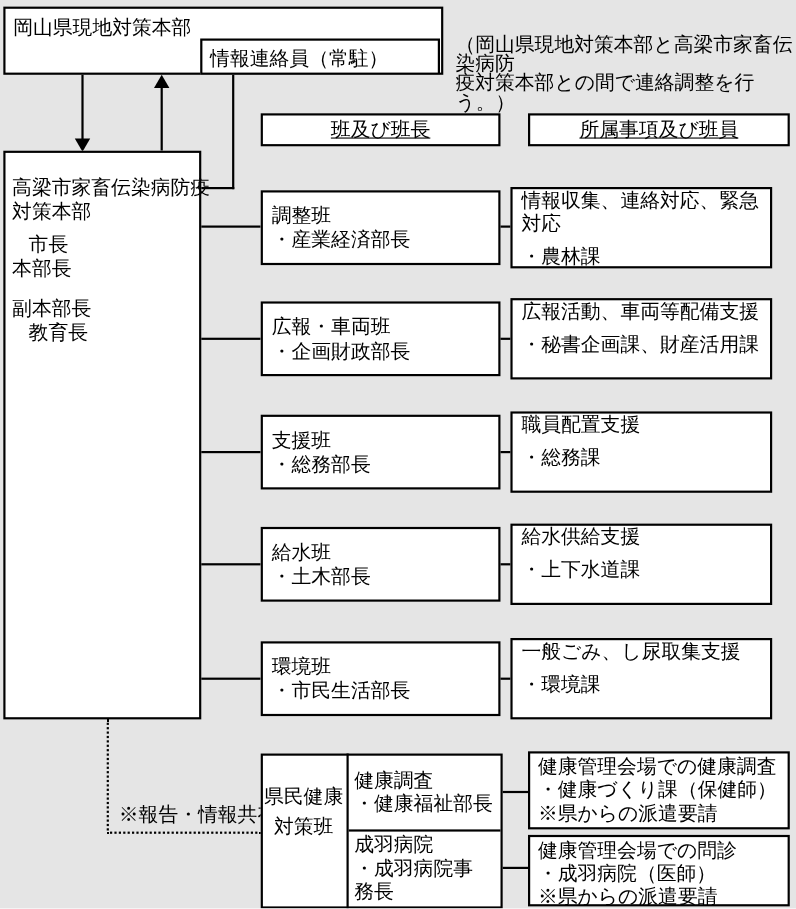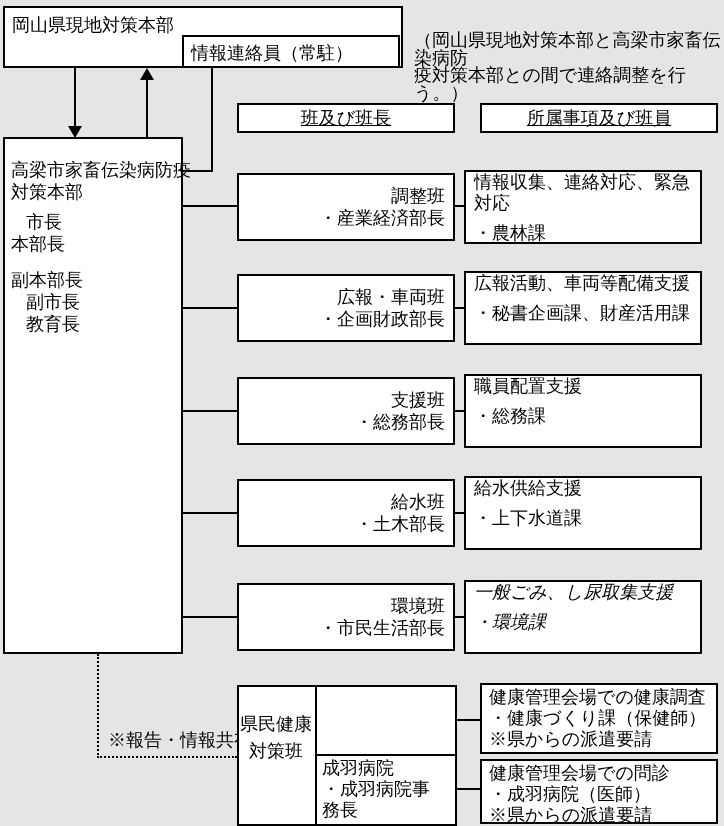--- a/index.html
+++ b/index.html
@@ -27,21 +27,21 @@
   .city-box .ln{line-height:22px;white-space:pre;}
   .sec-gap-s{margin-top:8px;}
   .sec-gap-m{margin-top:14px;}
   .ind{padding-left:15px;}
   
   .hdr{height:30px;line-height:26px;text-decoration:underline;}
   .hdr-teams{left:237px;top:103px;width:218px;}
   .hdr-duties{left:480px;top:103px;width:238px;}
   
   .team-box{left:237px;width:218px;height:68px;padding:10px 8px 0 8px;}
-  .team-box .ln{line-height:22px;text-align:right;}
+  .team-box .ln{line-height:22px;}
   .duty-box{left:464px;width:238px;height:74px;padding:0 8px 0 8px;}
   .duty-box .ln{line-height:21px;}
   .duty-box .mt{margin-top:9px;}
   
   .health-outer{left:237px;top:685px;width:220px;height:141px;}
   .health-group{position:absolute;left:239px;top:687px;width:74px;height:101px;align-items:center;}
   .health-cell{position:absolute;left:317px;width:138px;box-sizing:border-box;}
   .health-cell .ln{line-height:21px;}
   .hduty-box{left:480px;width:238px;padding:2px 7px 0 7px;}
   .hduty-box .ln{line-height:21px;}
@@ -73,21 +73,20 @@
 
   <div class="box city-box">
     <div class="ln">高梁市家畜伝染病防疫</div>
     <div class="ln">対策本部</div>
     <div class="sec-gap-s">
       <div class="ln ind">市長</div>
       <div class="ln">本部長</div>
     </div>
     <div class="sec-gap-m">
       <div class="ln">副本部長</div>
-      <div class="ln ind">副市長</div>
       <div class="ln ind">教育長</div>
     </div>
   </div>
 
   <div class="box hdr hdr-teams center">班及び班長</div>
   <div class="box hdr hdr-duties center">所属事項及び班員</div>
 
   <div class="hline" style="left:183px;top:205px;width:54px;"></div>
   <div class="box team-box" style="top:173px;">
     <div class="ln">調整班</div>
@@ -131,37 +130,41 @@
     <div class="ln">給水供給支援</div>
     <div class="ln mt">・上下水道課</div>
   </div>
 
   <div class="hline" style="left:183px;top:616px;width:54px;"></div>
   <div class="box team-box" style="top:583px;">
     <div class="ln">環境班</div>
     <div class="ln">・市民生活部長</div>
   </div>
   <div class="hline" style="left:455px;top:616px;width:25px;"></div>
-  <div class="box duty-box" style="top:580px;font-style:italic;">
+  <div class="box duty-box" style="top:580px;">
     <div class="ln">一般ごみ、し尿取集支援</div>
     <div class="ln mt">・環境課</div>
   </div>
 
   <div class="dotv" style="left:97px;top:654px;height:104px;"></div>
   <div class="doth" style="left:97px;top:756px;width:140px;"></div>
   <div class="report-label">※報告・情報共有</div>
 
   <div class="box health-outer"></div>
   <div class="vline" style="left:315px;top:685px;height:141px;"></div>
   <div class="hline" style="left:317px;top:754px;width:138px;"></div>
   <div class="health-group center">
     <div>
       <div class="ln">県民健康</div>
       <div class="ln">対策班</div>
     </div>
+  </div>
+  <div class="health-cell" style="top:687px;height:65px;display:flex;flex-direction:column;justify-content:center;padding:0 5px;">
+    <div class="ln">健康調査</div>
+    <div class="ln">・健康福祉部長</div>
   </div>
   <div class="health-cell" style="top:756px;height:67px;padding:2px 5px 0 5px;">
     <div class="ln">成羽病院</div>
     <div class="ln" style="width:112px;">・成羽病院事務長</div>
   </div>
 
   <div class="hline" style="left:457px;top:719px;width:23px;"></div>
   <div class="box hduty-box" style="top:683px;height:71px;">
     <div class="ln">健康管理会場での健康調査</div>
     <div class="ln">・健康づくり課（保健師）</div>

